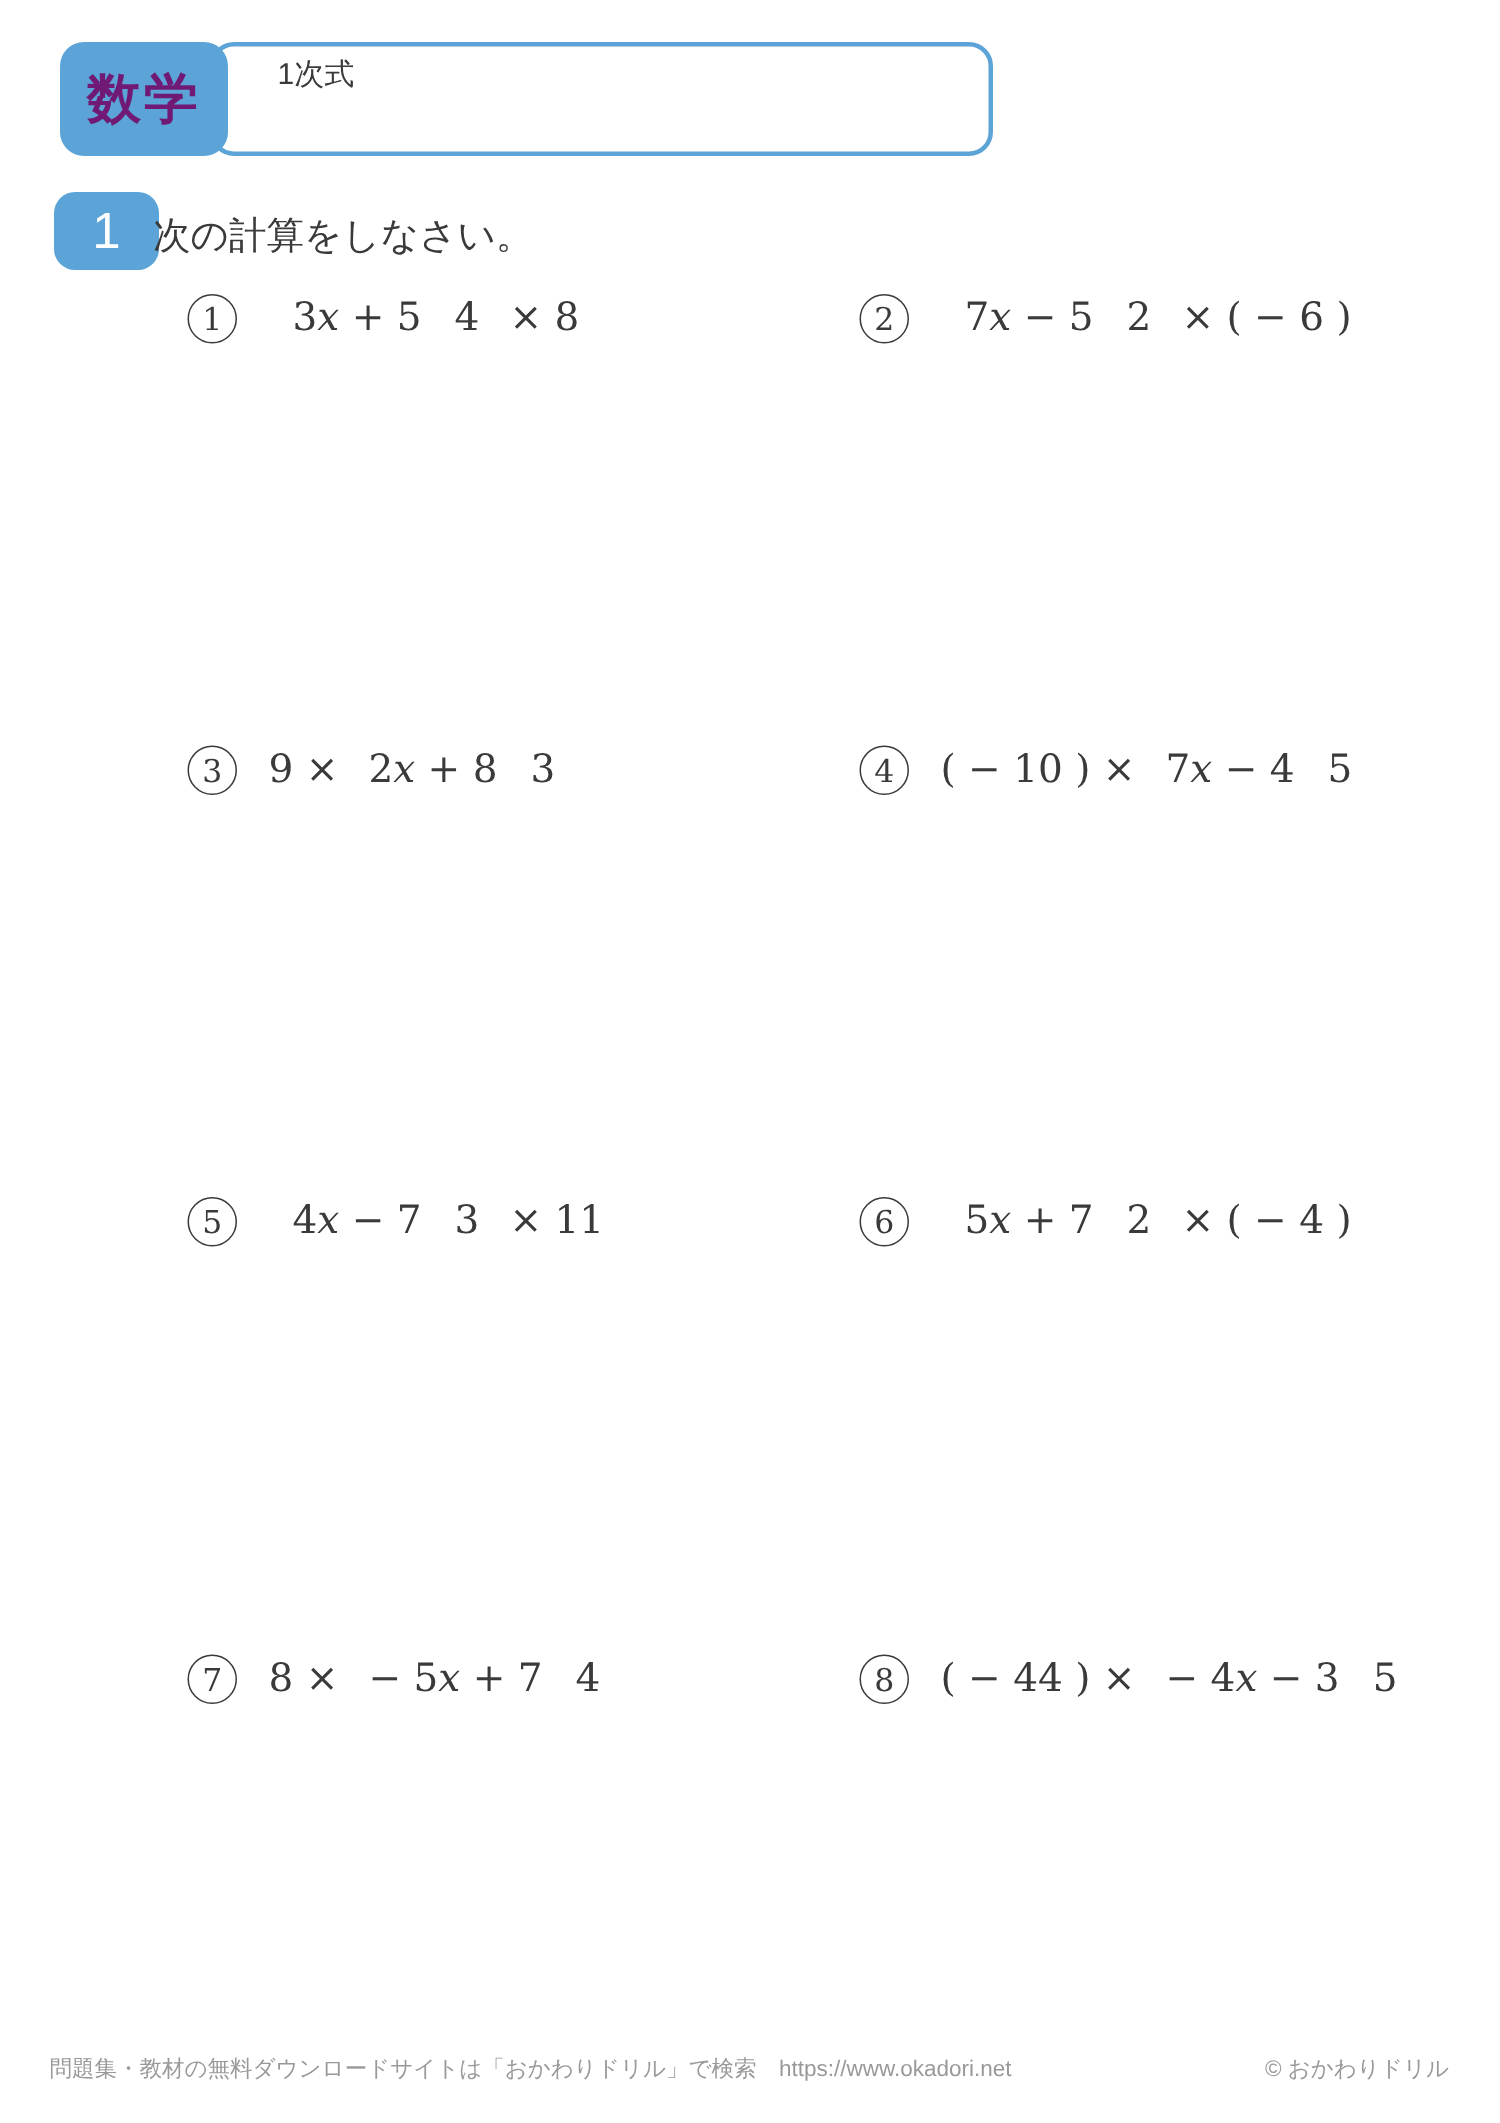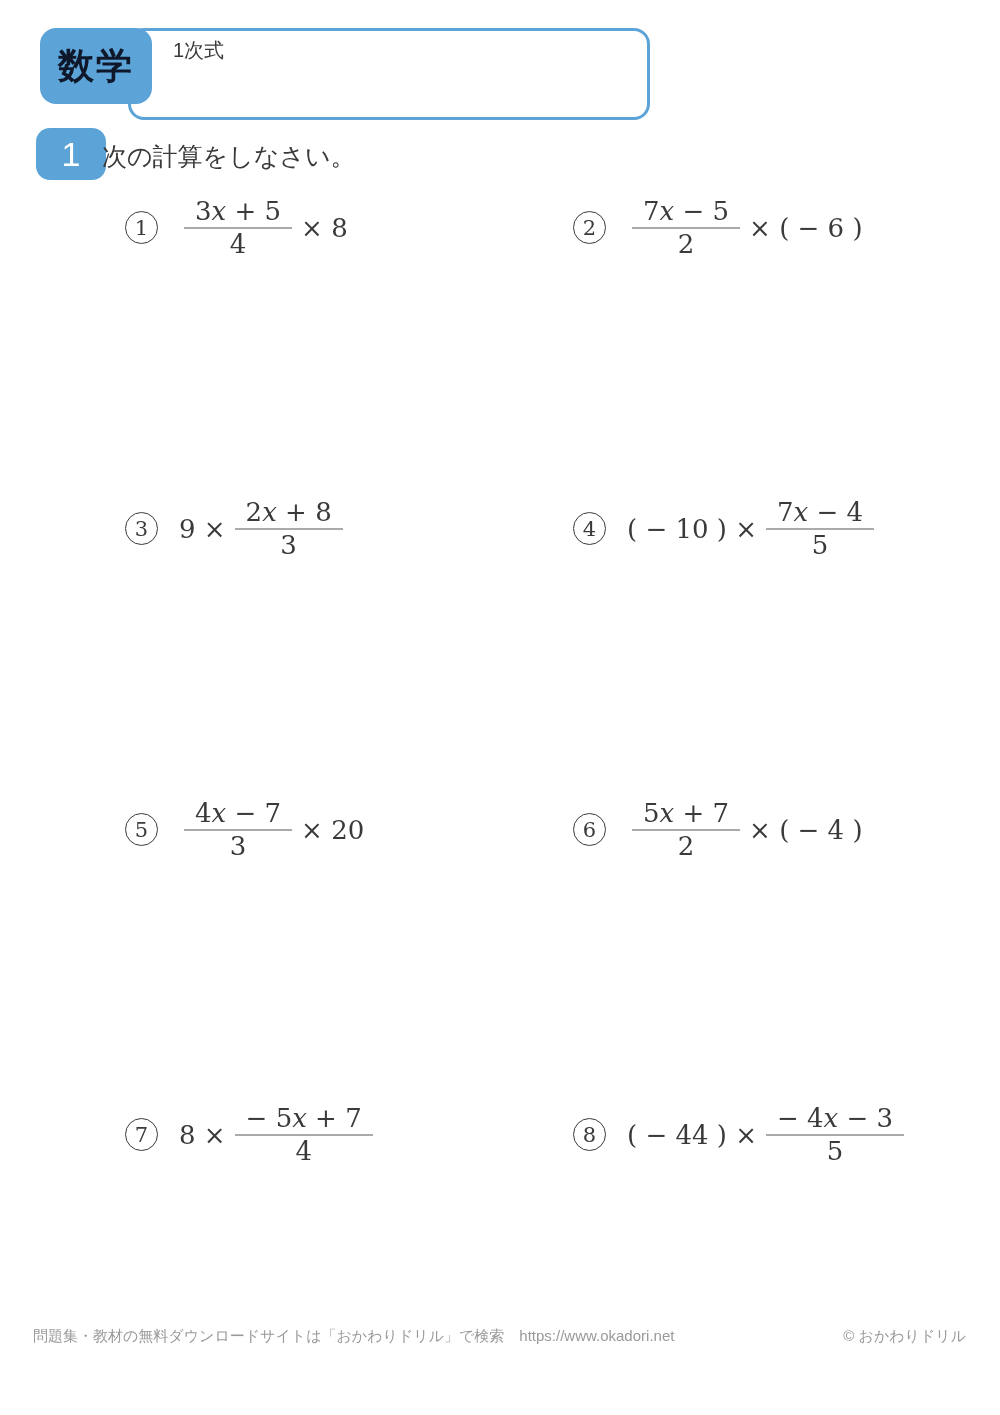--- a/index.html
+++ b/index.html
@@ -8,26 +8,26 @@
   .page {
     position:relative; width:1000px; height:1415px; margin:0 auto;
     background:#ffffff; color:var(--ink);
     font-family:"DejaVu Serif", serif; overflow:hidden;
   }
 
   
   .subject-badge {
     position:absolute; left:40px; top:28px; width:112px; height:76px;
     background:var(--blue); border-radius:16px; z-index:2;
-    color:#0f172a; font-family:"Liberation Sans", sans-serif; font-weight:bold;
+    color:#701a75; font-family:"Liberation Sans", sans-serif; font-weight:bold;
     font-size:36px; letter-spacing:2px;
     display:flex; align-items:center; justify-content:center;
   }
   .title-box {
-    position:absolute; left:128px; top:28px; width:522px; height:92px;
+    position:absolute; left:140px; top:28px; width:522px; height:76px;
     border:3px solid var(--blue); border-radius:16px; background:#ffffff;
     padding:7px 0 0 42px; font-family:"Liberation Sans", sans-serif; z-index:1;
   }
   .title-sub { font-size:20px; line-height:1.2; }
   .title-main { font-size:29px; line-height:1.2; margin-top:1px; }
 
   
   .section-badge {
     position:absolute; left:36px; top:128px; width:70px; height:52px;
     background:var(--blue); border-radius:14px;
@@ -38,28 +38,28 @@
 
   
   .problem { position:absolute; display:flex; align-items:center; gap:19px; }
   .pnum {
     width:33px; height:33px; border:1.5px solid var(--ink); border-radius:50%;
     display:flex; align-items:center; justify-content:center;
     font-size:21px; flex:0 0 auto;
   }
   .expr { display:inline-flex; align-items:center; font-size:26px; white-space:nowrap; }
   .expr i { font-style:italic; }
-  .frac { display:inline-flex; flex-direction:column; align-items:center; margin:0 7px; }
+  .frac { display:inline-flex; align-items:center; margin:0 7px; }
   .frac .fnum, .frac .fden { padding:0 11px; line-height:1.18; }
   .frac .fbar { align-self:stretch; height:2px; background:var(--bar); }
   .fixed-part { padding:0 2px; }
 
   
   .footer {
-    position:absolute; left:0; right:0; top:1327px; height:24px;
+    position:absolute; left:0; right:0; top:1370px; height:24px;
     font-family:"Liberation Sans", sans-serif; font-size:15px; color:var(--gray);
   }
   .footer-left { position:absolute; left:33px; top:0; }
   .footer-right { position:absolute; right:34px; top:0; }
 </style>
 </head>
 <body>
 
 <div class="page">
 
@@ -127,21 +127,21 @@
     </div>
       <div class="problem" style="left: 125px; top: 798px;">
       <span class="pnum">5</span>
       <span class="expr">
 
         <span class="frac">
           <span class="fnum">4<i>x</i> − 7</span>
           <span class="fbar"></span>
           <span class="fden">3</span>
         </span>
-        <span class="fixed-part suffix">× 20</span>
+        <span class="fixed-part suffix">× 11</span>
       </span>
     </div>
       <div class="problem" style="left: 573px; top: 798px;">
       <span class="pnum">6</span>
       <span class="expr">
 
         <span class="frac">
           <span class="fnum">5<i>x</i> + 7</span>
           <span class="fbar"></span>
           <span class="fden">2</span>

